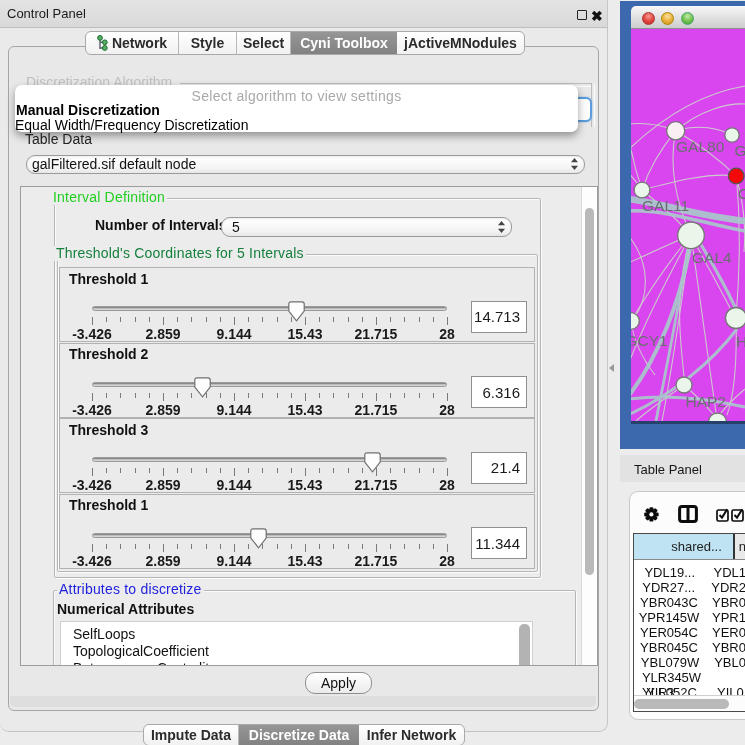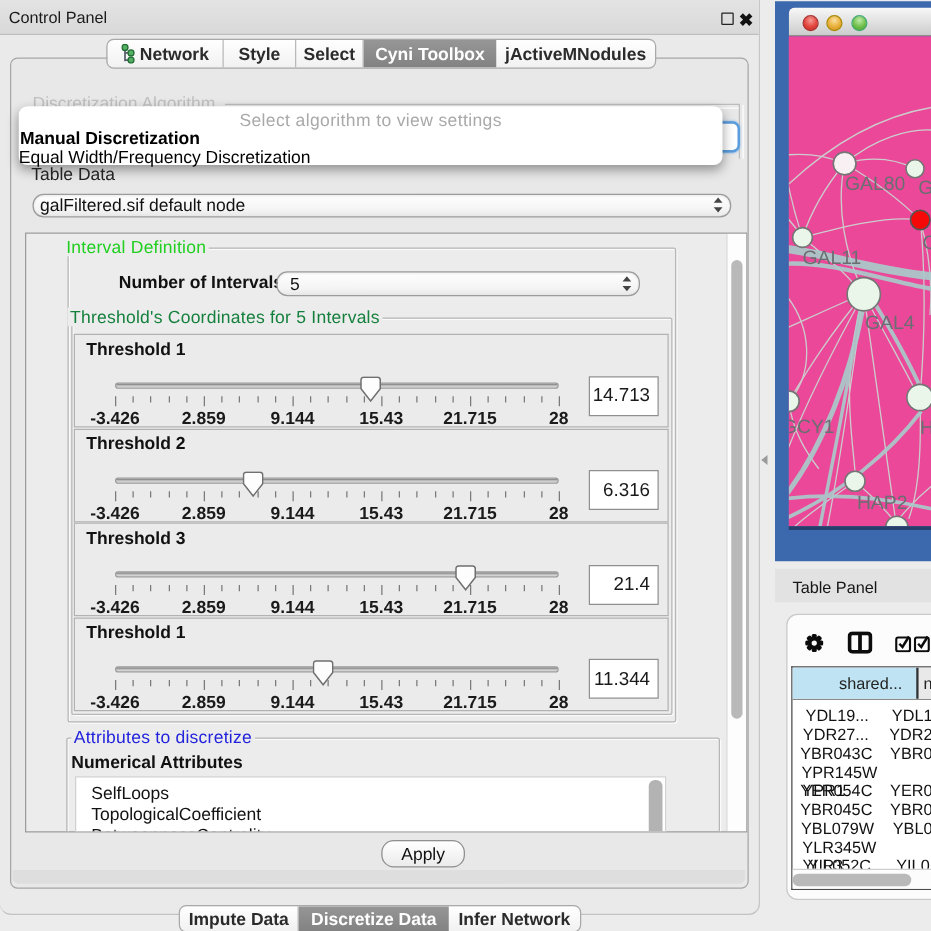--- a/index.html
+++ b/index.html
@@ -287,21 +287,21 @@
 
 <div class="abs" style="left:631px;top:6px;width:114px;height:22px;background:linear-gradient(#f8f8f8,#cccccc);
      border-radius:5px 0 0 0;border-bottom:1px solid #8f8f8f;"></div>
 <div class="abs" style="left:642px;top:12px;width:11px;height:11px;border-radius:50%;
      background:radial-gradient(circle at 50% 30%,#f59a94,#e1443c 55%,#c03028);border:0.5px solid #a33;"></div>
 <div class="abs" style="left:661px;top:12px;width:11px;height:11px;border-radius:50%;
      background:radial-gradient(circle at 50% 30%,#fbe0a0,#e8af38 55%,#c78f20);border:0.5px solid #a80;"></div>
 <div class="abs" style="left:681px;top:12px;width:11px;height:11px;border-radius:50%;
      background:radial-gradient(circle at 50% 30%,#c0eaa8,#6ebf4a 55%,#4e9c2e);border:0.5px solid #4a7;"></div>
 
-<div class="abs" style="left:631px;top:29px;width:114px;height:392px;background:#ec4899;overflow:hidden;">
+<div class="abs" style="left:631px;top:29px;width:114px;height:392px;background:#d946ef;overflow:hidden;">
 <svg width="114" height="392" viewBox="631 29 114 392">
   <g fill="none" stroke="#cccccc" stroke-width="1.05">
     <path d="M628,150 C670,110 710,92 745,86"></path>
     <path d="M628,124 C650,122 664,126 673,130"></path>
     <path d="M675.7,130.8 C700,124 718,128 732,135"></path>
     <path d="M675.7,130.8 C700,145 722,162 736,176"></path>
     <path d="M675.7,130.8 C658,152 648,172 642,190"></path>
     <path d="M675.7,130.8 C668,168 678,205 688,228"></path>
     <path d="M642,190 C672,182 710,172 736,176"></path>
     <path d="M642,190 C658,203 674,216 682,226"></path>
@@ -398,21 +398,21 @@
         <div style="flex:1;padding-left:8px;">YDL1</div>
       </div>
       <div style="display:flex;height:15px;line-height:15px;">
         <div style="width:75px;text-align:center;">YDR27...</div>
         <div style="flex:1;padding-left:8px;">YDR2</div>
       </div>
       <div style="display:flex;height:15px;line-height:15px;">
         <div style="width:75px;text-align:center;">YBR043C</div>
         <div style="flex:1;padding-left:8px;">YBR0</div>
       </div>
-      <div style="display:flex;height:15px;line-height:15px;flex-direction:column;">
+      <div style="display:flex;height:15px;line-height:15px;">
         <div style="width:75px;text-align:center;">YPR145W</div>
         <div style="flex:1;padding-left:8px;">YPR1</div>
       </div>
       <div style="display:flex;height:15px;line-height:15px;">
         <div style="width:75px;text-align:center;">YER054C</div>
         <div style="flex:1;padding-left:8px;">YER0</div>
       </div>
       <div style="display:flex;height:15px;line-height:15px;">
         <div style="width:75px;text-align:center;">YBR045C</div>
         <div style="flex:1;padding-left:8px;">YBR0</div>

